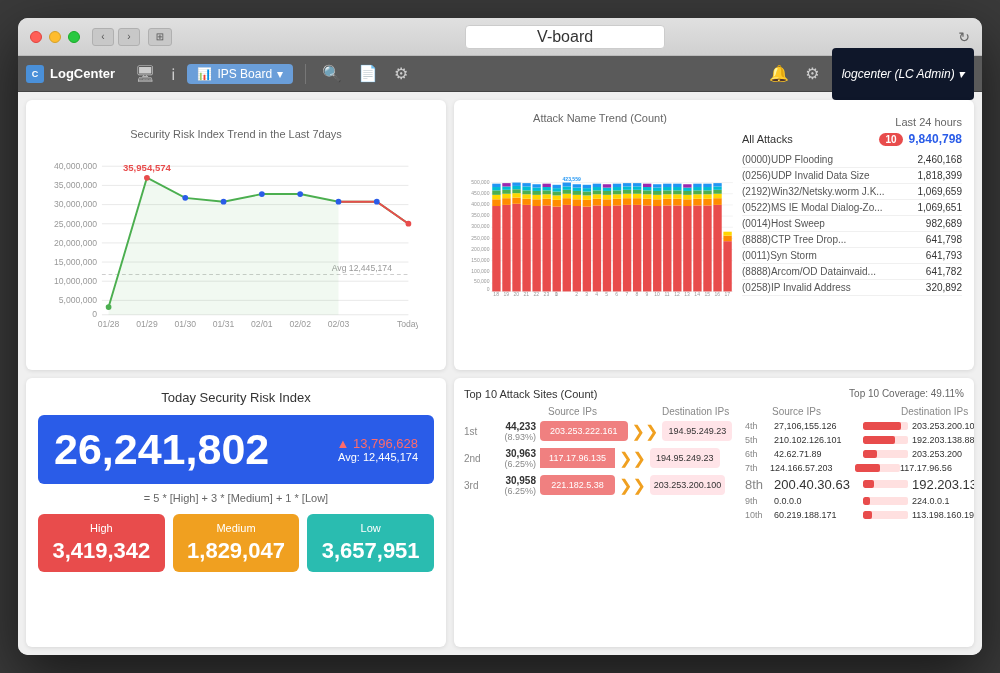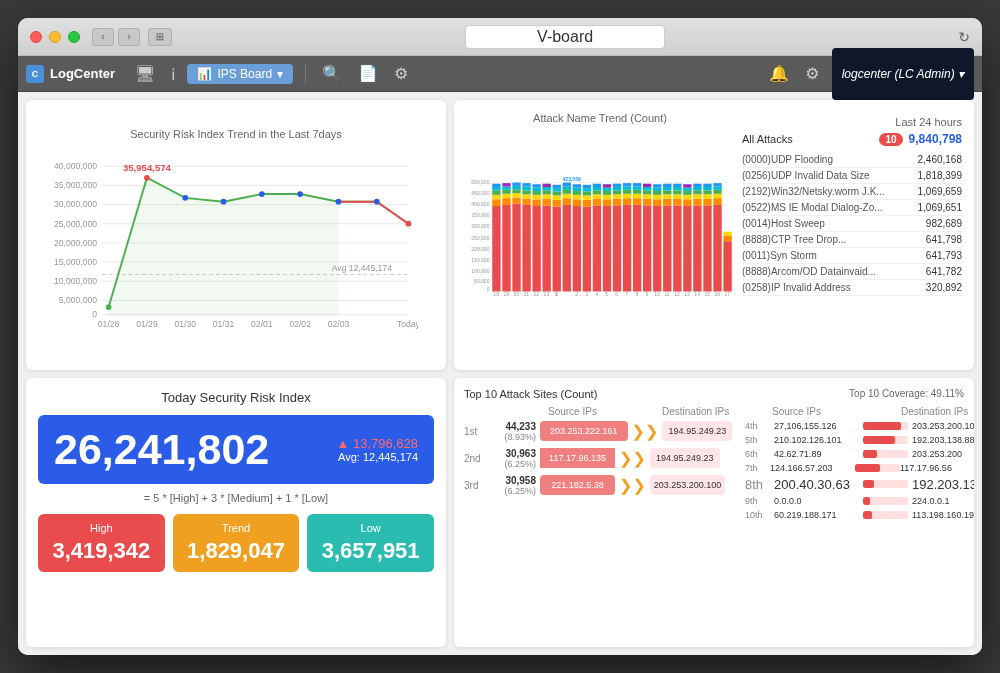--- a/index.html
+++ b/index.html
@@ -461,21 +461,21 @@
           <div>Avg: 12,445,174</div>
         </div>
       </div>
       <div class="risk-formula">= 5 * [High] + 3 * [Medium] + 1 * [Low]</div>
       <div class="risk-cards">
         <div class="risk-card risk-card-high">
           <div class="risk-card-label">High</div>
           <div class="risk-card-value">3,419,342</div>
         </div>
         <div class="risk-card risk-card-medium">
-          <div class="risk-card-label">Trend</div>
+          <div class="risk-card-label">Medium</div>
           <div class="risk-card-value">1,829,047</div>
         </div>
         <div class="risk-card risk-card-low">
           <div class="risk-card-label">Low</div>
           <div class="risk-card-value">3,657,951</div>
         </div>
       </div>
     </div>
 
     <div class="panel panel-attack">

